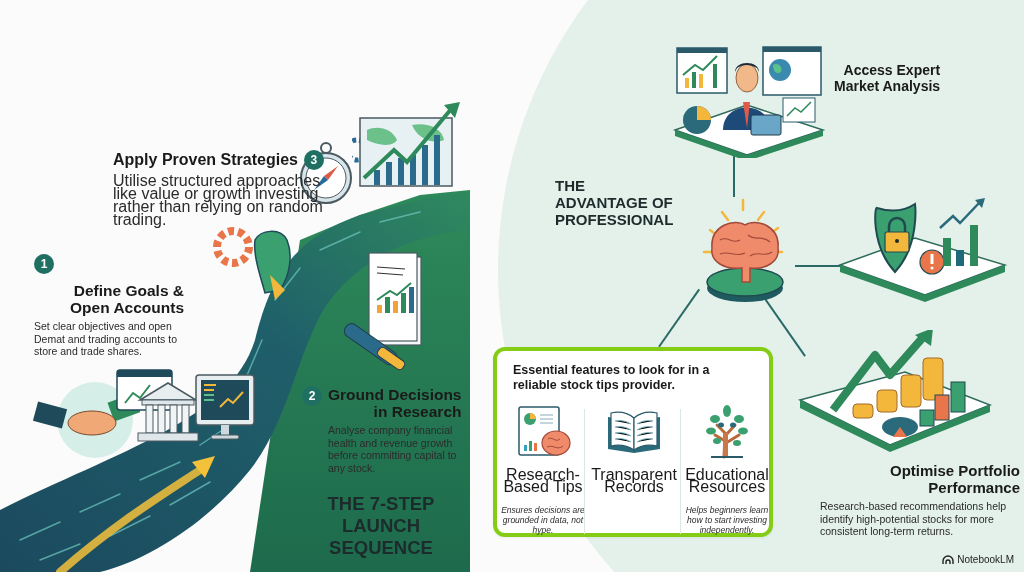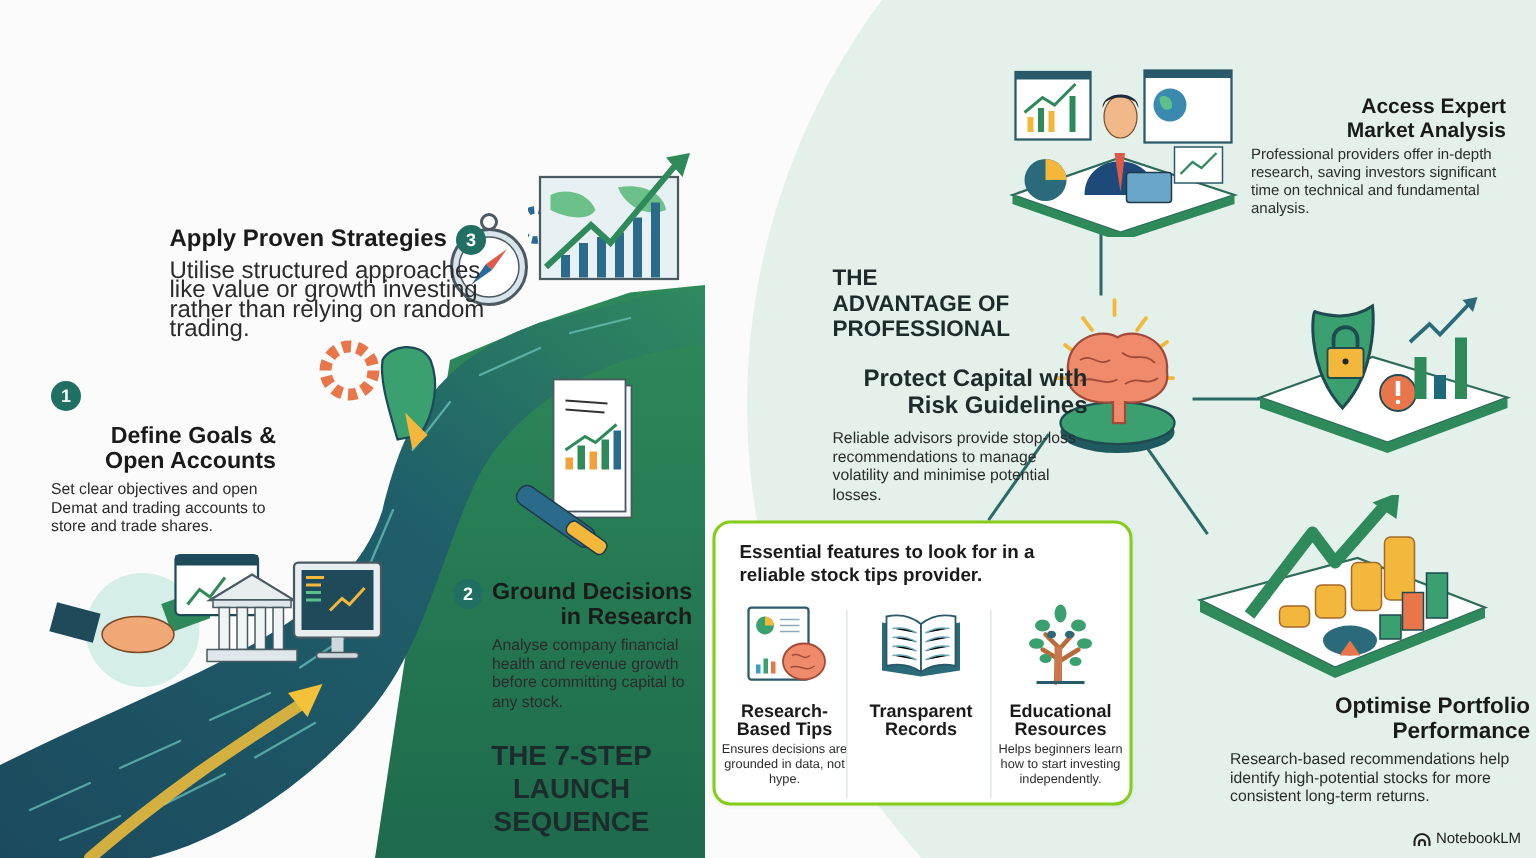--- a/index.html
+++ b/index.html
@@ -27,26 +27,26 @@
   .adv { left: 555px; top: 177px; font-size: 15px; line-height: 17px; font-weight: 700; color: #1e2b2b; }
   .protect { left: 555px; top: 244px; }
   .protect .h { font-size: 16px; line-height: 18px; color: #1e2b2b; }
   .protect .p { font-size: 10.5px; line-height: 12.5px; margin-top: 6px; width: 170px; }
   .access { left: 834px; top: 62px; }
   .access .h { font-size: 14px; line-height: 16px; }
   .access .p { font-size: 10px; line-height: 12px; margin-top: 4px; width: 170px; }
   .optimise { left: 820px; top: 462px; }
   .optimise .h { font-size: 15px; line-height: 17px; }
   .optimise .p { font-size: 10.5px; line-height: 12.5px; margin-top: 4px; width: 200px; }
-  .features { left: 475px; top: 347px; width: 280px; height: 190px; background: #fff; border: 2px solid #84cc16; border-radius: 12px; box-shadow: 0 1px 3px rgba(0,0,0,0.06); }
+  .features { left: 493px; top: 347px; width: 280px; height: 190px; background: #fff; border: 4px solid #84cc16; border-radius: 12px; box-shadow: 0 1px 3px rgba(0,0,0,0.06); }
   .features .fh { position: absolute; left: 16px; top: 12px; font-size: 12.5px; line-height: 14.5px; font-weight: 700; width: 200px; color: #1a1a1a; }
   .fcol { position: absolute; top: 52px; width: 88px; text-align: center; }
   .fcol .icon { width: 60px; height: 56px; margin: 0 auto; }
-  .fcol .ft { font-size: 12px; line-height: 12px; font-weight: 700; margin-top: 6px; color: #1a1a1a; }
-  .fcol .fd { font-size: 8.5px; line-height: 10px; color: #2b2b2b; margin-top: 2px; }
+  .fcol .ft { font-size: 16px; line-height: 12px; font-weight: 400; margin-top: 6px; color: #1a1a1a; }
+  .fcol .fd { font-size: 8.5px; line-height: 10px; color: #2b2b2b; margin-top: 12px; font-style: italic; }
   .fdiv { position: absolute; top: 58px; width: 1px; height: 125px; background: #dde8e3; }
   .brand { right: 10px; bottom: 7px; font-size: 10px; color: #222; display: flex; align-items: center; gap: 3px; text-align: right; }
   .line { position: absolute; background: #2a6a66; height: 1.5px; transform-origin: 0 0; }
 </style>
 </head>
 <body>
 
 <div class="canvas">
   <div class="right-bg"></div>
 
@@ -301,34 +301,26 @@
     <ellipse cx="105" cy="97" rx="18" ry="10" fill="#2a6a7a"></ellipse>
     <path d="M105,97 L98,107 L112,107 Z" fill="#e8764a"></path>
   </svg>
 
   <div class="abs adv">
     <div>THE</div>
     <div>ADVANTAGE OF</div>
     <div>PROFESSIONAL</div>
   </div>
 
-  <div class="abs protect">
-    <div class="h">
-      <div>Protect Capital with</div>
-      <div>Risk Guidelines</div>
-    </div>
-    <div class="p">Reliable advisors provide stop-loss recommendations to manage volatility and minimise potential losses.</div>
-  </div>
 
   <div class="abs access">
     <div class="h">
       <div>Access Expert</div>
       <div>Market Analysis</div>
     </div>
-    <div class="p">Professional providers offer in-depth research, saving investors significant time on technical and fundamental analysis.</div>
   </div>
 
   <div class="abs optimise">
     <div class="h">
       <div>Optimise Portfolio</div>
       <div>Performance</div>
     </div>
     <div class="p">Research-based recommendations help identify high-potential stocks for more consistent long-term returns.</div>
   </div>
 

